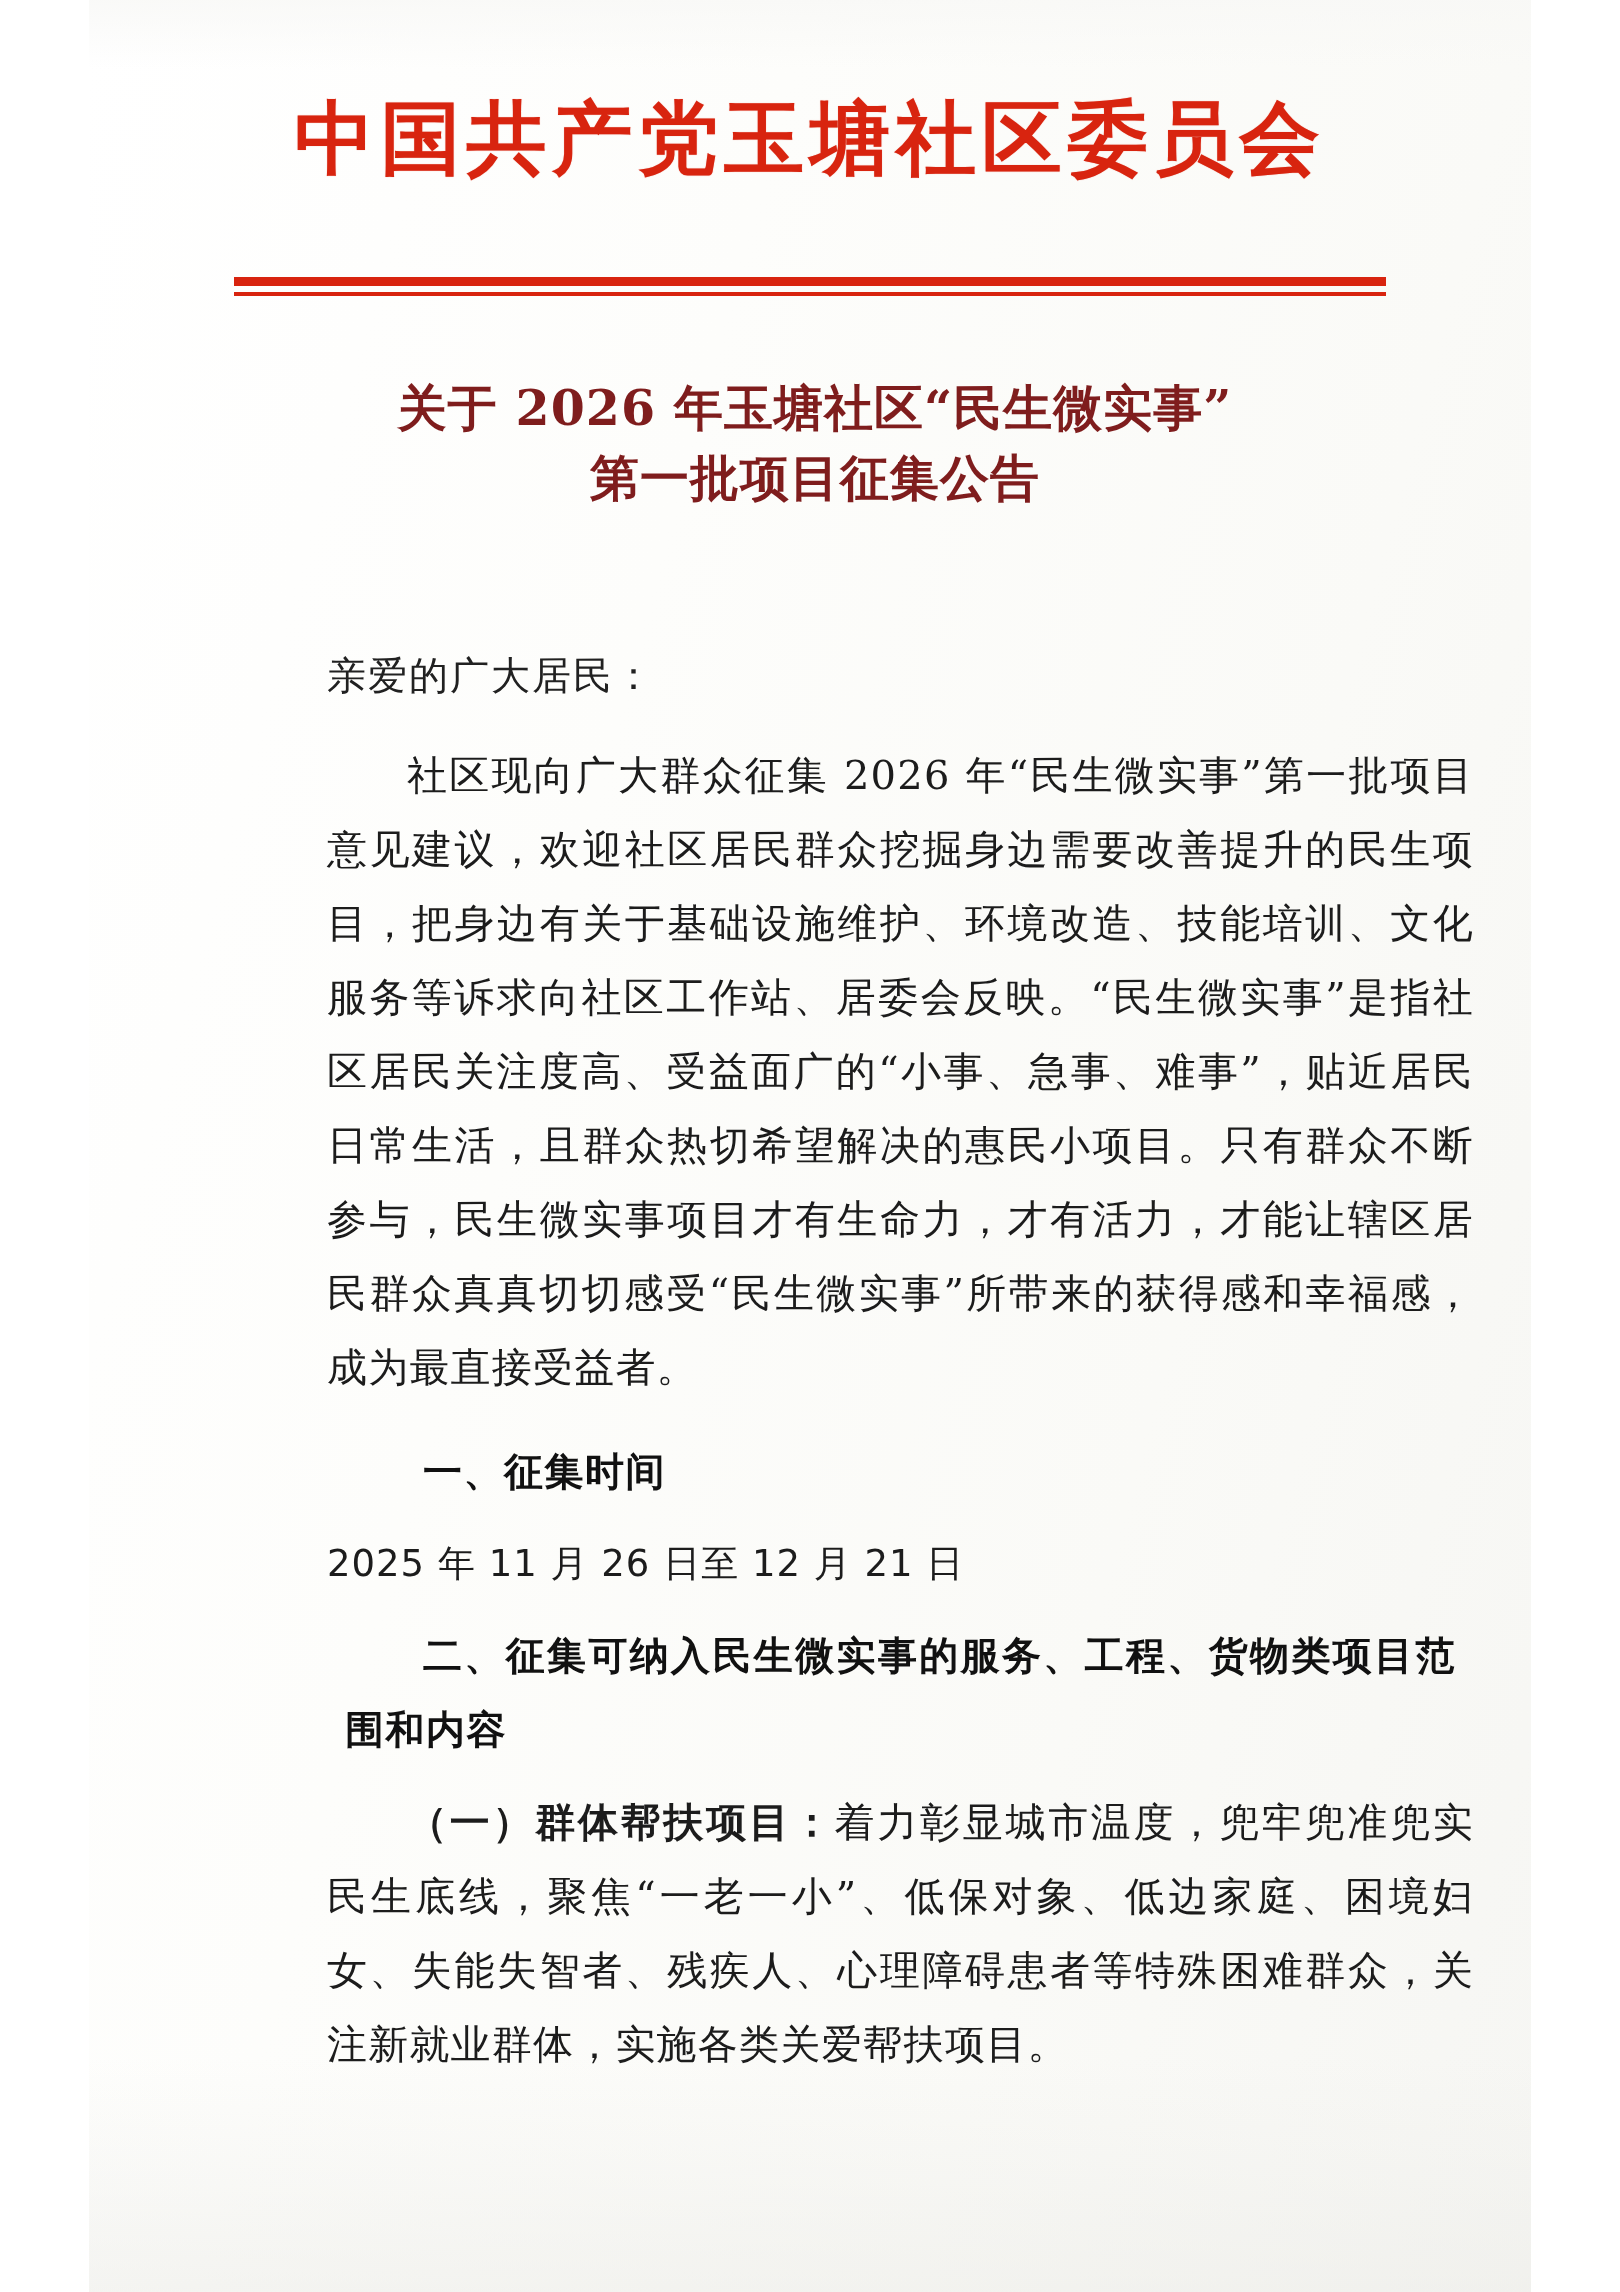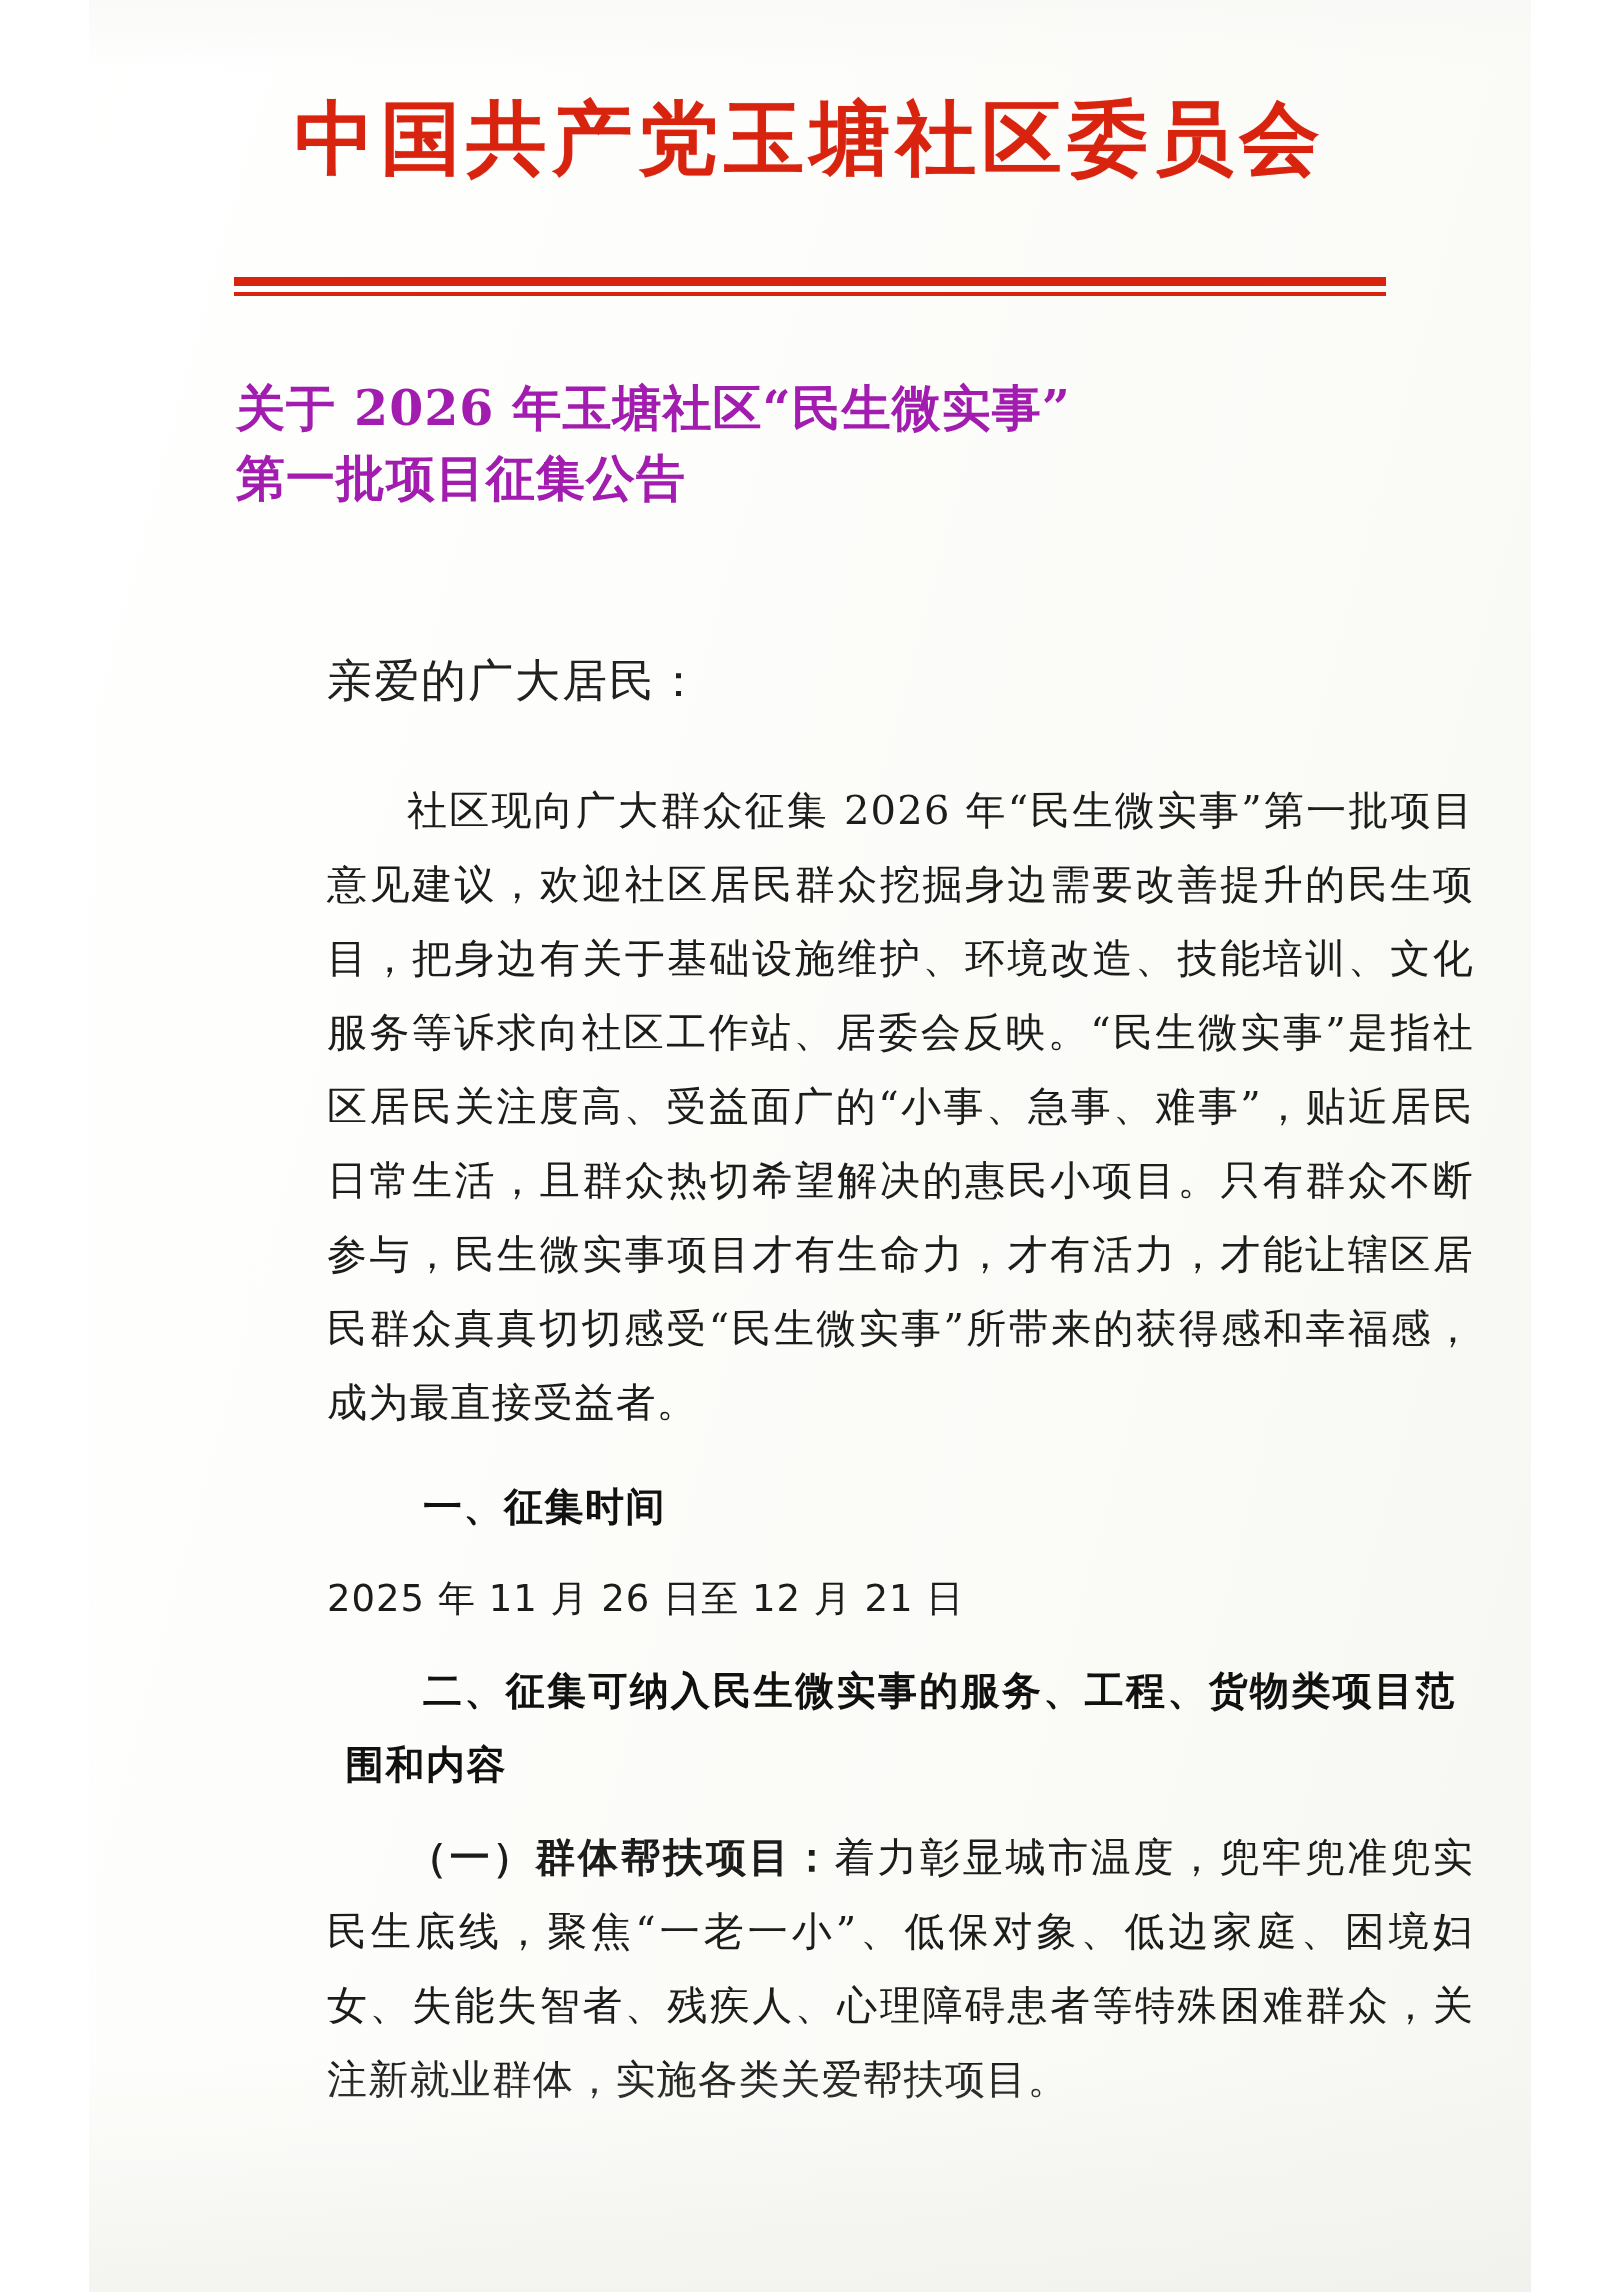--- a/index.html
+++ b/index.html
@@ -75,49 +75,49 @@
   }
   .rule-thin {
     height: 3.9px;
     background: #d8240f;
   }
 
   
   .doc-title {
     position: absolute;
     top: 374px;
-    left: 147px;
+    left: 157px;
     right: 147px;
-    text-align: left;
-    font-family: "DejaVu Serif", "Liberation Serif", serif;
-    font-weight: bold;
-    color: #a21caf;
+    text-align: center;
+    font-family: "DejaVu Serif", "Liberation Serif", serif;
+    font-weight: bold;
+    color: #7f1d1d;
     font-size: 49px;
     line-height: 1.42;
     letter-spacing: 1px;
   }
   .doc-title-line {
     display: block;
     white-space: nowrap;
   }
 
   
   .body-block {
     position: absolute;
     top: 647px;
     left: 238px;
     width: 1147px;
   }
   .salutation {
     font-family: "DejaVu Serif", "Liberation Serif", serif;
-    font-size: 45px;
+    font-size: 39px;
     line-height: 1.5;
     color: #212121;
     letter-spacing: 2px;
-    margin-bottom: 58px;
+    margin-bottom: 32px;
   }
   p.body-para {
     margin: 0;
     font-family: "DejaVu Serif", "Liberation Serif", serif;
     font-size: 40px;
     line-height: 74px;
     color: #1c1c1c;
     letter-spacing: 1.2px;
     text-align: justify;
     text-justify: inter-ideograph;

